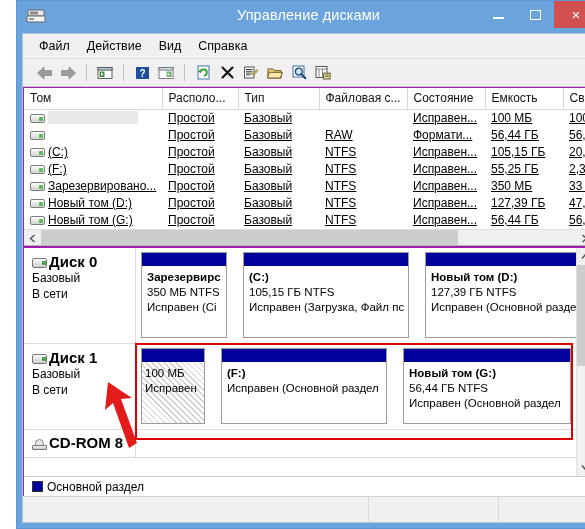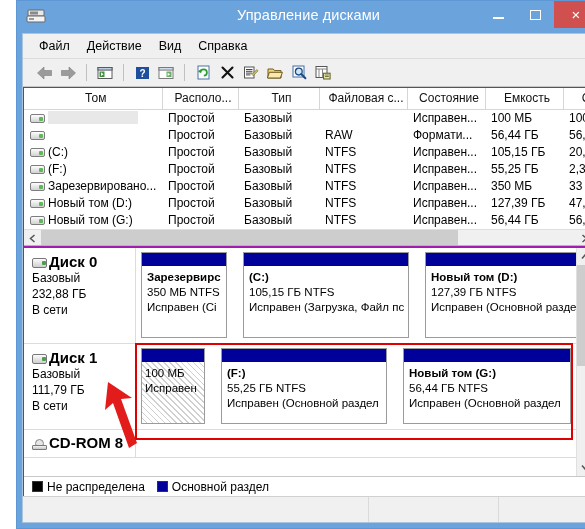--- a/index.html
+++ b/index.html
@@ -124,33 +124,34 @@
     width: 100%;
     border-collapse: collapse;
     table-layout: fixed;
     font-size: 12px;
   }
   table.vol th {
     background: #ffffff;
     border-right: 1px solid #d6d6d6;
     border-bottom: 1px solid #d6d6d6;
     font-weight: normal;
-    text-align: center;
+    text-align: left;
     padding: 3px 0 4px 6px;
     height: 14px;
     color: #111;
     white-space: nowrap;
     overflow: hidden;
   }
   table.vol td {
     padding: 1px 0 1px 6px;
     height: 17px;
     white-space: nowrap;
     overflow: hidden;
     color: #000;
+    text-decoration: underline;
   }
   td.c-name { padding-left: 4px; }
   .vol-icon {
     display: inline-block;
     width: 15px; height: 9px;
     vertical-align: -1px;
     margin-right: 3px;
     position: relative;
   }
   .vol-icon i {
@@ -619,21 +620,20 @@
 
     <div id="graph-pane">
       <div id="graph-scrollarea">
 
         <div class="disk-row" style="height:96px">
           <div class="disk-info">
             <div class="disk-title">
               <span class="disk-ico"><i></i><b></b></span><span>Диск 0</span>
             </div>
             <div>Базовый</div>
-            <div>232,88 ГБ</div>
             <div>В сети</div>
           </div>
           <div class="disk-parts">
             <div class="part" style="flex:0 0 86px">
               <div class="part-head"></div>
               <div class="part-body">
                 <div class="part-label">Зарезервирс</div>
                 <div class="part-line">350 МБ NTFS</div>
                 <div class="part-line">Исправен (Сі</div>
               </div>
@@ -656,37 +656,35 @@
             </div>
           </div>
         </div>
 
         <div class="disk-row" style="height:86px">
           <div class="disk-info">
             <div class="disk-title">
               <span class="disk-ico"><i></i><b></b></span><span>Диск 1</span>
             </div>
             <div>Базовый</div>
-            <div>111,79 ГБ</div>
             <div>В сети</div>
           </div>
           <div class="disk-parts">
             <div class="part" style="flex:0 0 64px">
               <div class="part-head"></div>
               <div class="part-body hatched">
                 <div class="part-label"></div>
                 <div class="part-line">100 МБ</div>
                 <div class="part-line">Исправен</div>
               </div>
             </div>
             <div class="part" style="flex:0 0 166px">
               <div class="part-head"></div>
               <div class="part-body">
                 <div class="part-label">(F:)</div>
-                <div class="part-line">55,25 ГБ NTFS</div>
                 <div class="part-line">Исправен (Основной раздел</div>
               </div>
             </div>
             <div class="part" style="flex:1 1 auto">
               <div class="part-head"></div>
               <div class="part-body">
                 <div class="part-label">Новый том  (G:)</div>
                 <div class="part-line">56,44 ГБ NTFS</div>
                 <div class="part-line">Исправен (Основной раздел</div>
               </div>
@@ -722,24 +720,20 @@
         <div class="vs-arrow">
           <svg width="9" height="7" viewBox="0 0 9 7">
               <path d="M1 1.5 L4.5 5.5 L8 1.5" fill="none" stroke="#555" stroke-width="1.5"></path>
             </svg>
         </div>
       </div>
     </div>
 
     <div id="legend">
       <div class="lg-item">
-        <span class="lg-sw" style="background:#000000"></span>
-        <span>Не распределена</span>
-      </div>
-      <div class="lg-item">
         <span class="lg-sw" style="background:#00009a"></span>
         <span>Основной раздел</span>
       </div>
     </div>
 
     <div id="statusbar">
       <div class="sb-cell sb-1"></div>
       <div class="sb-cell sb-2"></div>
       <div class="sb-cell sb-3"></div>
     </div>

